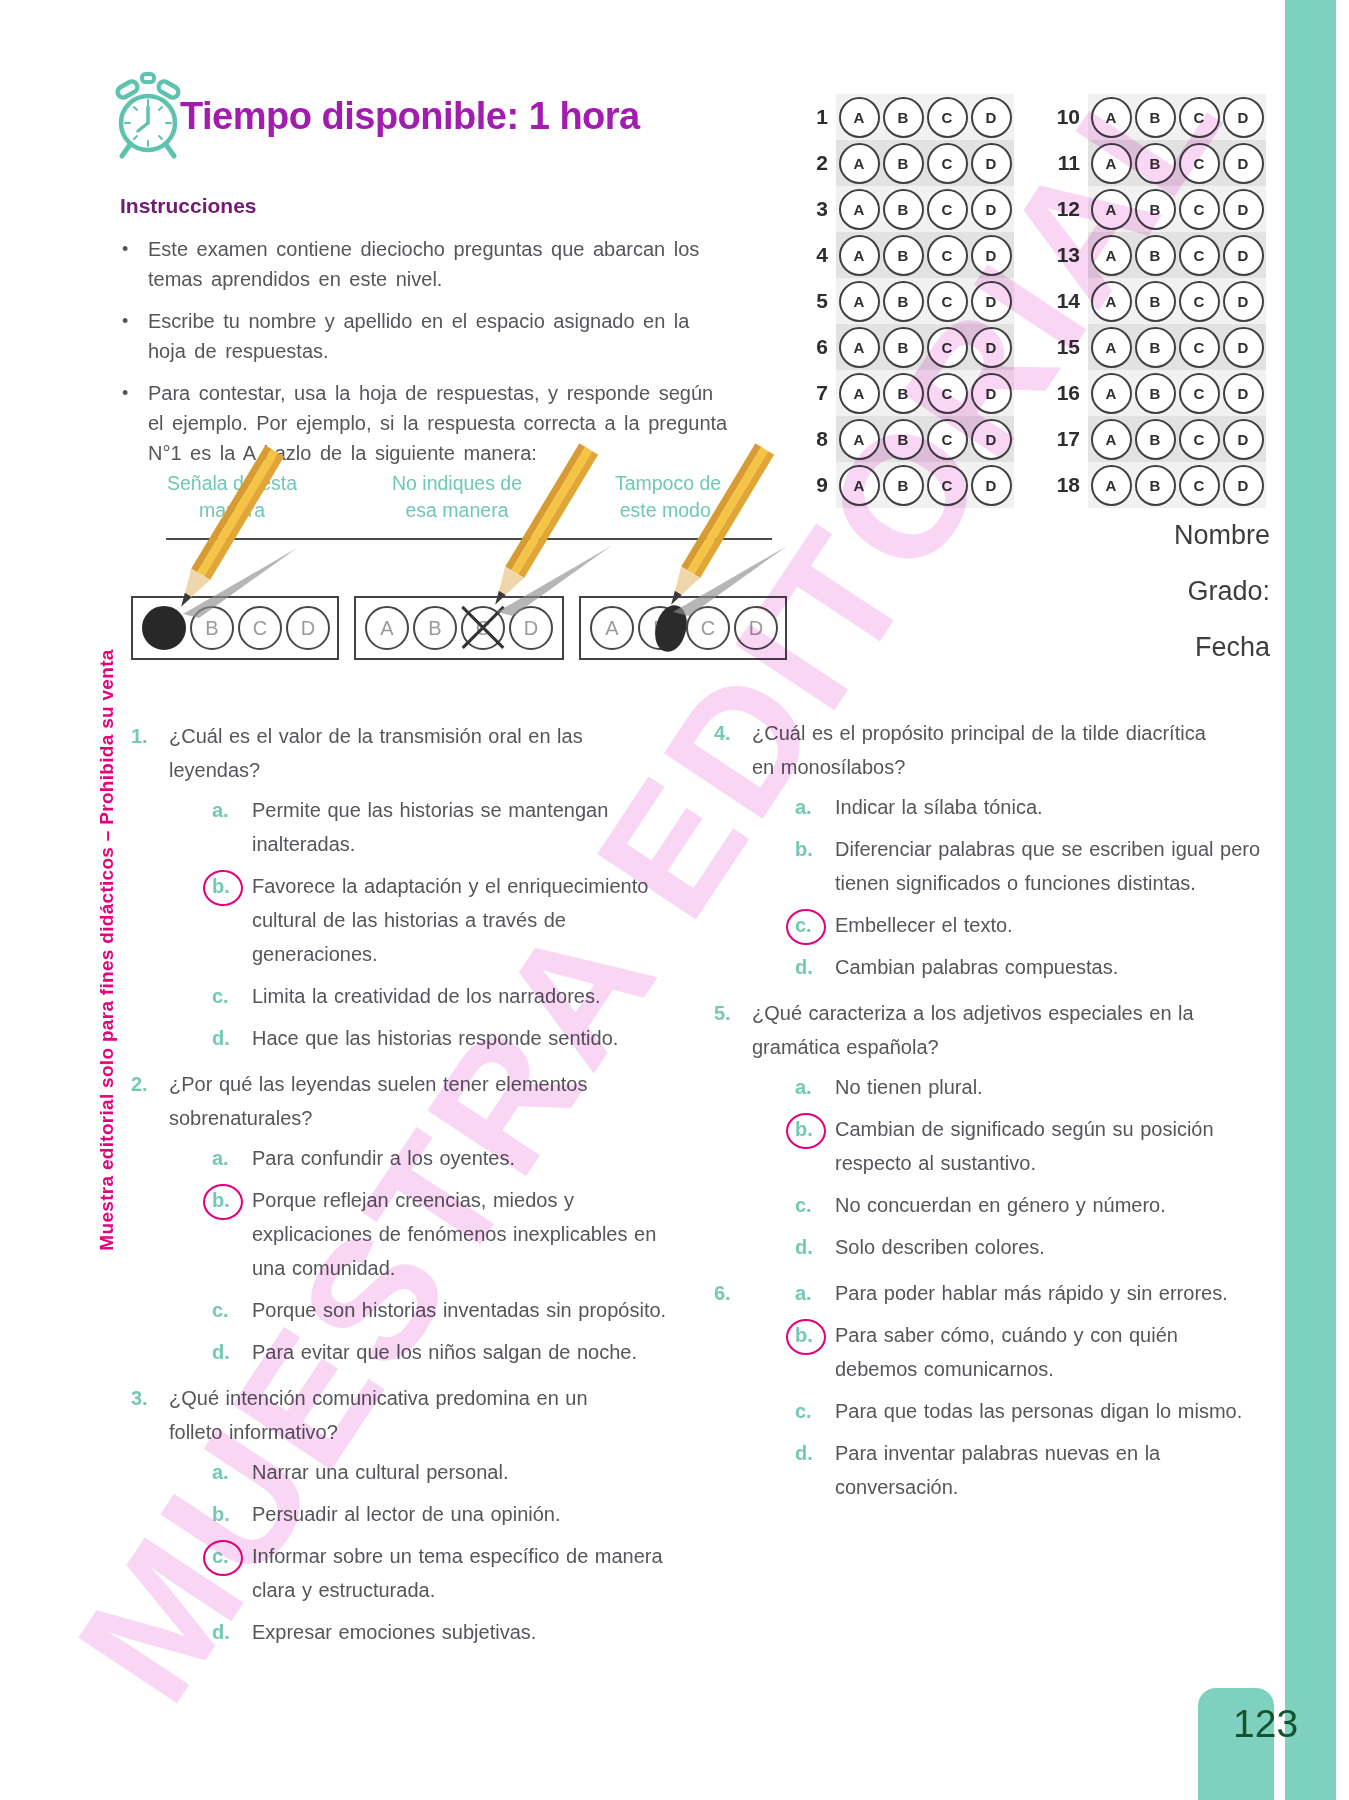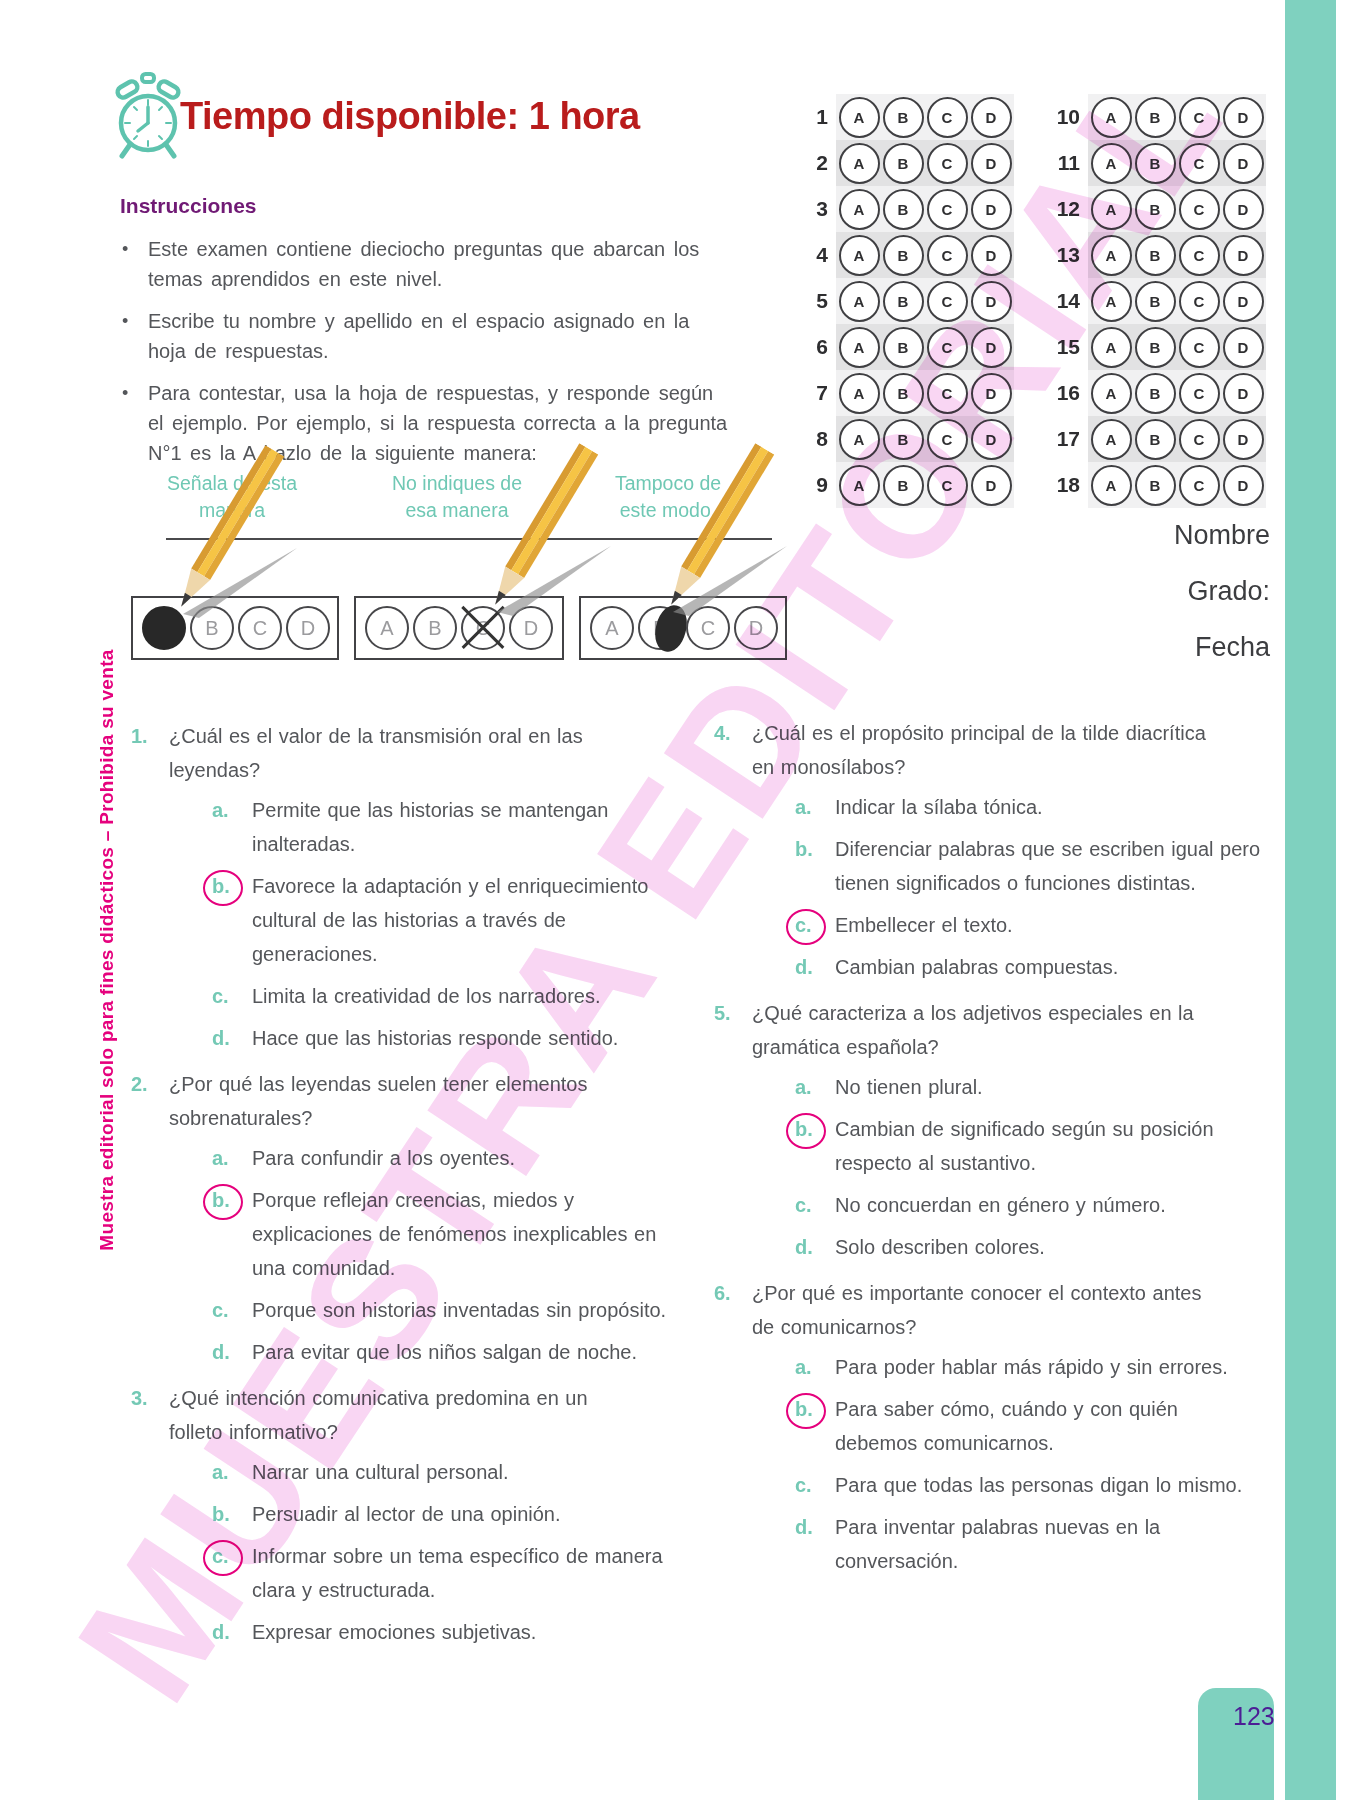--- a/index.html
+++ b/index.html
@@ -3,25 +3,25 @@
 <meta charset="utf-8">
 <style>
   * { margin:0; padding:0; box-sizing:border-box; }
   html,body { background:#ffffff; }
   body { font-family:"Liberation Sans", sans-serif; }
   .page { position:relative; width:1349px; height:1800px; background:#fff; overflow:hidden; }
 
   
   .right-bar { position:absolute; left:1285px; top:0; width:51px; height:1800px; background:#7FD1BF; }
   .page-tab { position:absolute; left:1198px; top:1688px; width:76px; height:112px; background:#7FD1BF;
-              border-radius:18px 18px 0 0; color:#4c1d95; font-size:25px; text-align:center; padding-top:14px;padding-left:35px; }
+              border-radius:18px 18px 0 0; color:#14532d; font-size:39px; text-align:center; padding-top:14px;padding-left:35px; }
 
   
   .clock { position:absolute; left:114px; top:72px; }
-  .title { position:absolute; left:180px; top:95px; font-size:38px; font-weight:bold; color:#b91c1c; letter-spacing:-0.5px; }
+  .title { position:absolute; left:180px; top:95px; font-size:38px; font-weight:bold; color:#a21caf; letter-spacing:-0.5px; }
 
   
   .instructions { position:absolute; left:118px; top:194px; width:642px; }
   .instructions h3 { font-size:21px; font-weight:bold; color:#701a75; margin-left:2px; }
   .instructions ul { list-style:none; margin-top:16px; }
   .instructions li { position:relative; padding-left:30px; font-size:20px; line-height:30px; color:#54565A;
                      white-space:pre-line; word-spacing:3px; }
   .instructions li + li { margin-top:12px; }
   .instructions li::before { content:"•"; position:absolute; left:4px; top:0; color:#54565A; font-size:18px; }
 
@@ -426,22 +426,20 @@
         <div class="qtext">¿Qué caracteriza a los adjetivos especiales en la
 gramática española?</div>
         <div class="option"><span class="letter">a.</span><span class="otext">No tienen plural.</span></div>
         <div class="option"><span class="letter circled">b.</span><span class="otext">Cambian de significado según su posición
 respecto al sustantivo.</span></div>
         <div class="option"><span class="letter">c.</span><span class="otext">No concuerdan en género y número.</span></div>
         <div class="option"><span class="letter">d.</span><span class="otext">Solo describen colores.</span></div>
       </div>
       <div class="question">
         <span class="qnum">6.</span>
-        <div class="qtext">¿Por qué es importante conocer el contexto antes
-de comunicarnos?</div>
         <div class="option"><span class="letter">a.</span><span class="otext">Para poder hablar más rápido y sin errores.</span></div>
         <div class="option"><span class="letter circled">b.</span><span class="otext">Para saber cómo, cuándo y con quién
 debemos comunicarnos.</span></div>
         <div class="option"><span class="letter">c.</span><span class="otext">Para que todas las personas digan lo mismo.</span></div>
         <div class="option"><span class="letter">d.</span><span class="otext">Para inventar palabras nuevas en la
 conversación.</span></div>
       </div>
     </div>
 
   <div class="right-bar"></div>

